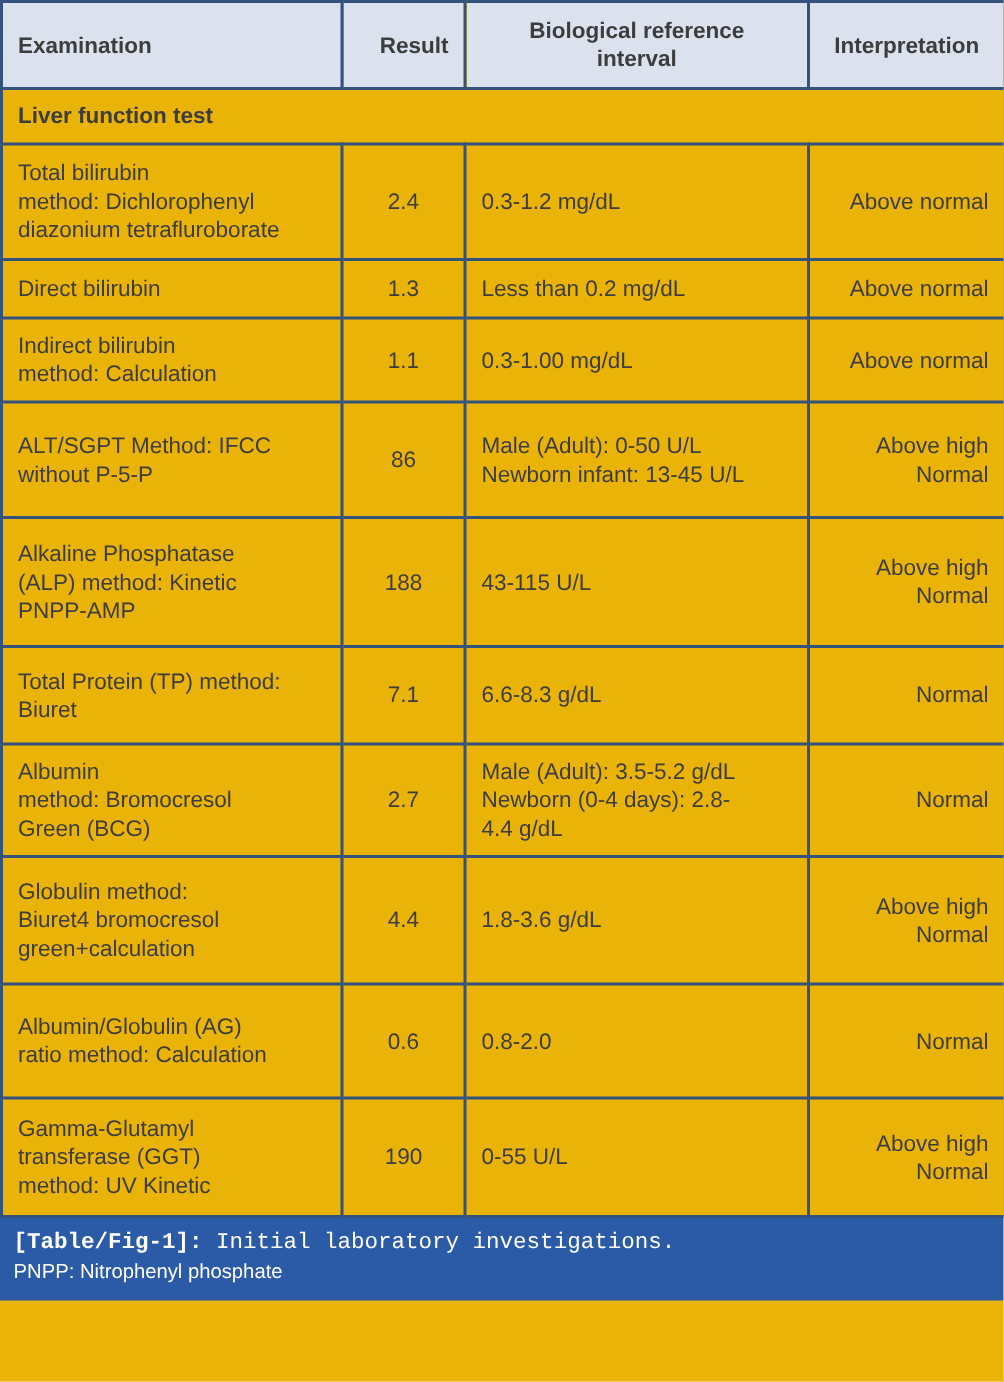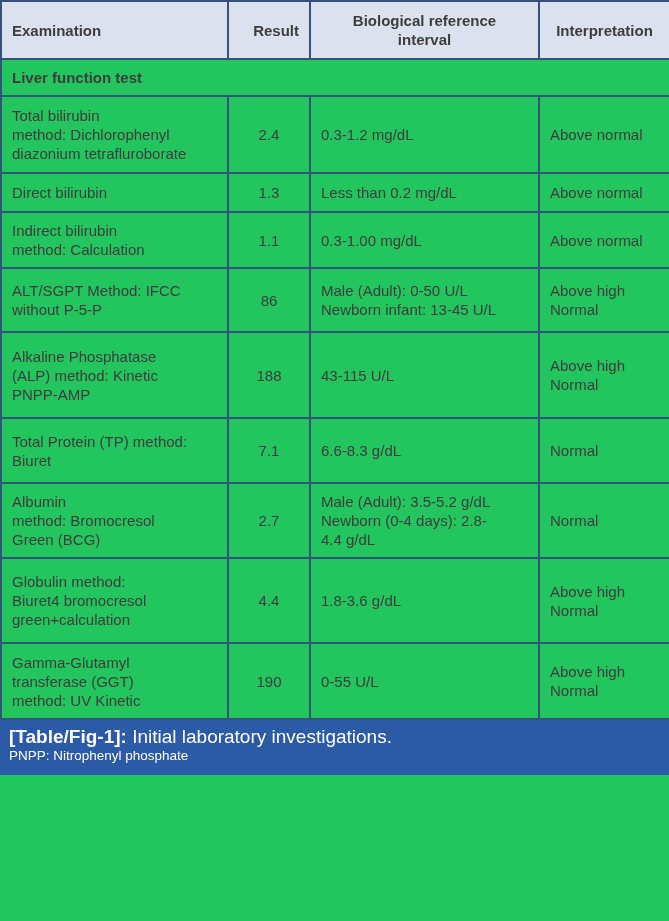--- a/index.html
+++ b/index.html
@@ -8,21 +8,21 @@
     --header-text: #2b4a9e;
     --body-text: #3d3d3d;
     --caption-bg: #2b5aa7;
     --caption-text: #ffffff;
   }
   html,body{margin:0;padding:0;background:#ffffff;}
   .page{
     width:669px;height:921px;
     font-family:"Liberation Sans", sans-serif;
     box-sizing:border-box;
-    background:#22c55e;
+    background:#eab308;
   }
   table.lab{
     width:669px;
     border-collapse:collapse;
     table-layout:fixed;
   }
   table.lab col.c-exam{width:227px;}
   table.lab col.c-result{width:82px;}
   table.lab col.c-ref{width:229px;}
   table.lab col.c-interp{width:131px;}
@@ -49,44 +49,45 @@
   th.h-ref{text-align:center;vertical-align:middle;}
   th.h-interp{text-align:center;vertical-align:middle;}
   td.section-cell{
     font-weight:bold;
     text-align:left;
     margin-left:36px;
   }
   td.examination-cell{text-align:left;}
   td.result-cell{text-align:center;}
   td.reference-cell{text-align:left;padding-left:12px;}
-  td.interpretation-cell{text-align:left;padding-left:12px;border-radius:27px;}
+  td.interpretation-cell{text-align:right;padding-left:12px;border-radius:27px;}
   
   tbody tr:nth-child(1){height:37px;}
   tbody tr:nth-child(2){height:77px;}
   tbody tr:nth-child(3){height:39px;}
   tbody tr:nth-child(4){height:52px;padding-left:36px;}
-  tbody tr:nth-child(5){height:64px;}
+  tbody tr:nth-child(5){height:77px;}
   tbody tr:nth-child(6){height:86px;}
   tbody tr:nth-child(7){height:65px;}
   tbody tr:nth-child(8){height:55px;}
   tbody tr:nth-child(9){height:85px;}
   tbody tr:nth-child(10){height:76px;}
   tbody tr:nth-child(11){height:79px;}
   tbody tr:nth-child(12){height:76px;}
   .caption-bar{
     width:669px;height:55px;
     box-sizing:border-box;
     background:var(--caption-bg);
     color:var(--caption-text);
     padding:6px 9px 0 9px;
   }
   .caption-line{
-    font-size:19px;
+    font-size:15px;
     line-height:21px;
+    font-family:Liberation Mono, monospace;
   }
   .caption-label{font-weight:bold;}
   .caption-text{font-weight:normal;}
   .footnote-line{
     font-size:13.5px;
     line-height:18px;
     font-weight:normal;
   }
 </style>
 </head>
@@ -182,20 +183,27 @@
     <tr>
       <td class="examination-cell">Globulin method:
 Biuret4 bromocresol
 green+calculation</td>
       <td class="result-cell">4.4</td>
       <td class="reference-cell">1.8-3.6 g/dL</td>
       <td class="interpretation-cell">Above high
 Normal</td>
     </tr>
 
+    <tr>
+      <td class="examination-cell">Albumin/Globulin (AG)
+ratio method: Calculation</td>
+      <td class="result-cell">0.6</td>
+      <td class="reference-cell">0.8-2.0</td>
+      <td class="interpretation-cell">Normal</td>
+    </tr>
 
     <tr>
       <td class="examination-cell">Gamma-Glutamyl
 transferase (GGT)
 method: UV Kinetic</td>
       <td class="result-cell">190</td>
       <td class="reference-cell">0-55 U/L</td>
       <td class="interpretation-cell">Above high
 Normal</td>
     </tr>

